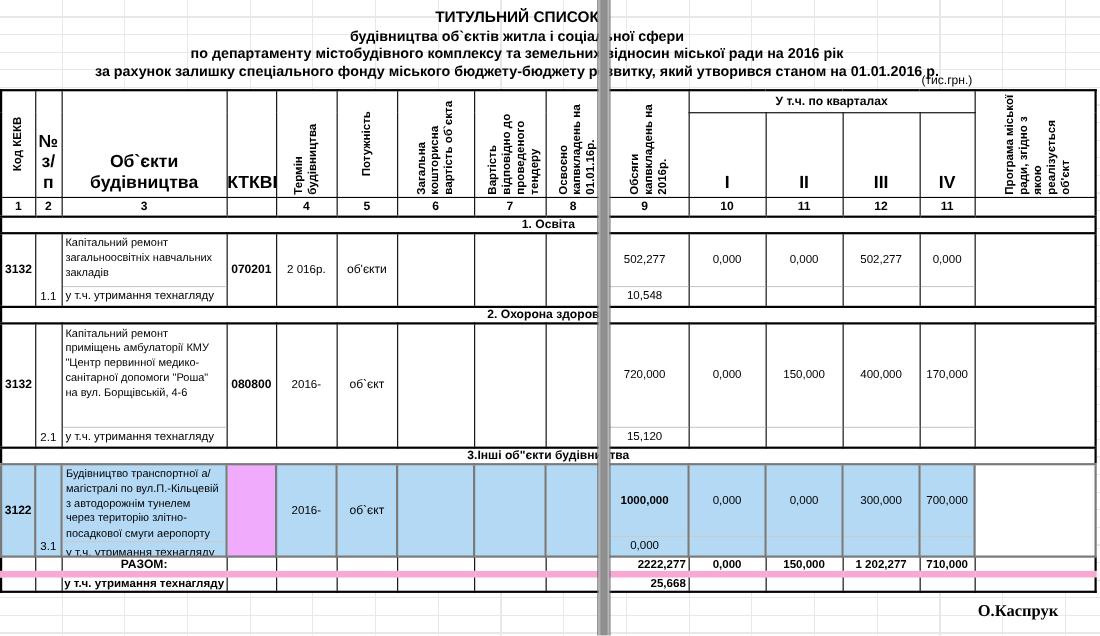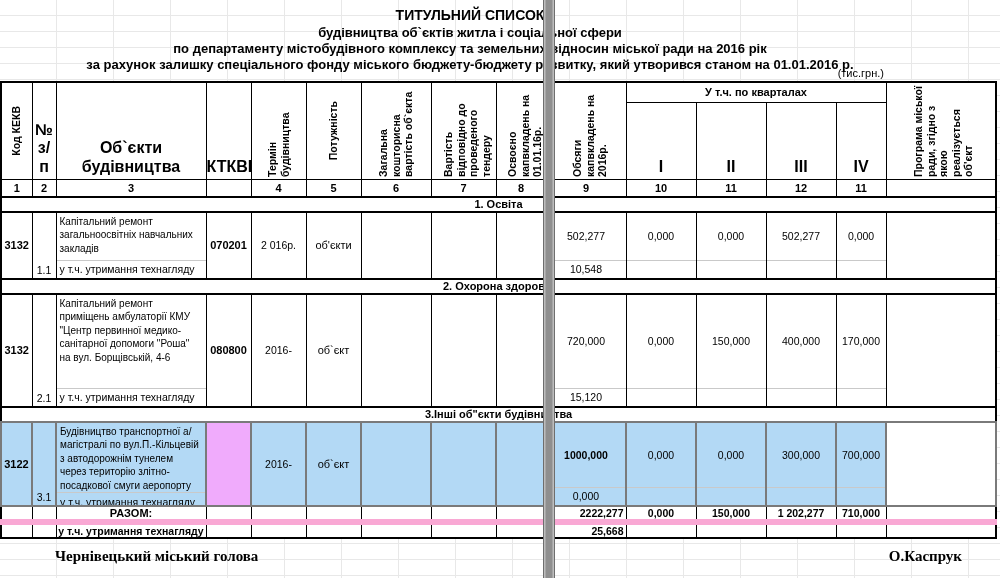--- a/index.html
+++ b/index.html
@@ -357,15 +357,14 @@
       <td></td>
       <td></td>
       <td></td>
       <td></td>
     </tr>
   </tbody>
     </table>
 
   <div class="split-bar" style="background: linear-gradient(90deg, rgb(201, 201, 201), rgb(143, 143, 143) 25%, rgb(143, 143, 143) 75%, rgb(201, 201, 201));"></div>
 
-  <div class="f-left">Чернівецький міський голова</div>
   <div class="f-right">О.Каспрук</div>
 </div>
 
 </body></html>

